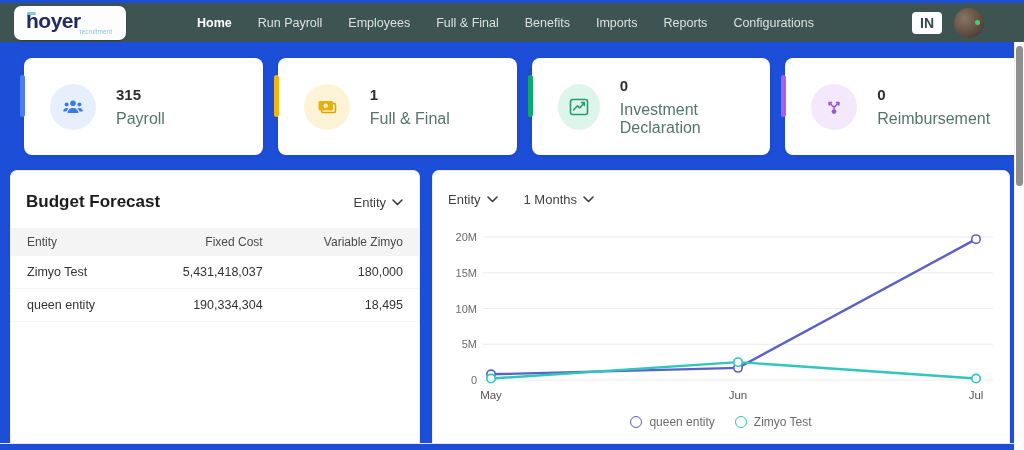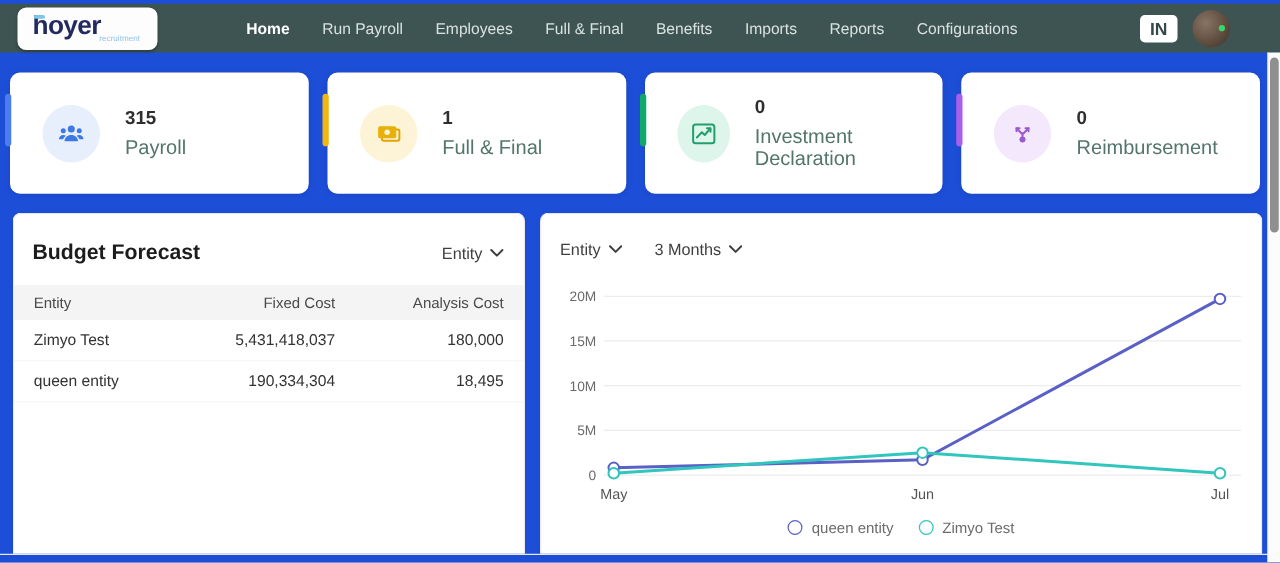--- a/index.html
+++ b/index.html
@@ -20,21 +20,21 @@
   .nav-item.active { color:#ffffff; font-weight:bold; }
   .nav-right { margin-left:auto; margin-right:40px; display:flex; align-items:center; gap:12px; }
   .country-badge { background:#fff; color:#35494a; font-weight:bold; font-size:14px;
     padding:3px 8px; border-radius:4px; }
   .avatar { width:30px; height:30px; border-radius:50%;
     background:radial-gradient(circle at 35% 35%, #8a7463, #5c4b3e 60%, #3c3029); position:relative; }
   .avatar .status-dot { position:absolute; right:4px; top:12px; width:5px; height:5px;
     border-radius:50%; background:#3ad46a; }
 
   
-  .cards-row { position:absolute; top:58px; left:8px; width:1000px; display:flex; gap:15px; }
+  .cards-row { position:absolute; top:58px; left:24px; width:1000px; display:flex; gap:15px; }
   .stat-card { position:relative; flex:1; height:97px; background:#fff; border-radius:8px;
     box-shadow:0 1px 5px rgba(0,0,0,.10); display:flex; align-items:center; padding-left:26px; }
   .accent-bar { position:absolute; left:-4px; top:17px; width:5px; height:42px; border-radius:4px; }
   .icon-circle { width:46px; height:46px; border-radius:50%; display:flex; align-items:center; justify-content:center; }
   .stat-text { margin-left:20px; }
   .stat-value { font-size:15px; font-weight:bold; color:#2e2e2e; }
   .stat-label { font-size:16px; color:#53756c; margin-top:7px; }
   .c-blue  .accent-bar { background:#4a7df0; }  .c-blue  .icon-circle { background:#e8effc; }
   .c-yellow .accent-bar { background:#f2b610; } .c-yellow .icon-circle { background:#fdf4d7; }
   .c-green .accent-bar { background:#0fa968; }  .c-green .icon-circle { background:#def5ec; }
@@ -175,21 +175,21 @@
         <svg width="11" height="7" viewBox="0 0 11 7">
           <polyline points="1,1 5.5,5.5 10,1" fill="none" stroke="#3f3f3f" stroke-width="1.6" stroke-linecap="round" stroke-linejoin="round"></polyline>
         </svg>
       </div>
     </div>
     <table class="budget">
       <thead>
         <tr>
           <th class="col-left">Entity</th>
           <th class="col-right">Fixed Cost</th>
-          <th class="col-right">Analysis Cost</th>
+          <th class="col-right">Variable Zimyo</th>
         </tr>
       </thead>
       <tbody>
         <tr>
           <td class="col-left">Zimyo Test</td>
           <td class="col-right">5,431,418,037</td>
           <td class="col-right">180,000</td>
         </tr>
         <tr>
           <td class="col-left">queen entity</td>
@@ -203,21 +203,21 @@
   <div class="panel panel-chart">
     <div class="panel-header">
       <div class="chart-controls">
         <div class="dropdown">
           <span>Entity</span>
           <svg width="11" height="7" viewBox="0 0 11 7">
             <polyline points="1,1 5.5,5.5 10,1" fill="none" stroke="#3f3f3f" stroke-width="1.6" stroke-linecap="round" stroke-linejoin="round"></polyline>
           </svg>
         </div>
         <div class="dropdown">
-          <span>3 Months</span>
+          <span>1 Months</span>
           <svg width="11" height="7" viewBox="0 0 11 7">
             <polyline points="1,1 5.5,5.5 10,1" fill="none" stroke="#3f3f3f" stroke-width="1.6" stroke-linecap="round" stroke-linejoin="round"></polyline>
           </svg>
         </div>
       </div>
     </div>
     <svg id="cta-svg" class="cta-svg" width="578" height="185">
         <line x1="50" y1="157" x2="560" y2="157" stroke="#ececec" stroke-width="1"></line>
         <text x="44" y="161" text-anchor="end" font-size="11" fill="#6b6b6b">0</text>
         <line x1="50" y1="121.25" x2="560" y2="121.25" stroke="#ececec" stroke-width="1"></line>

